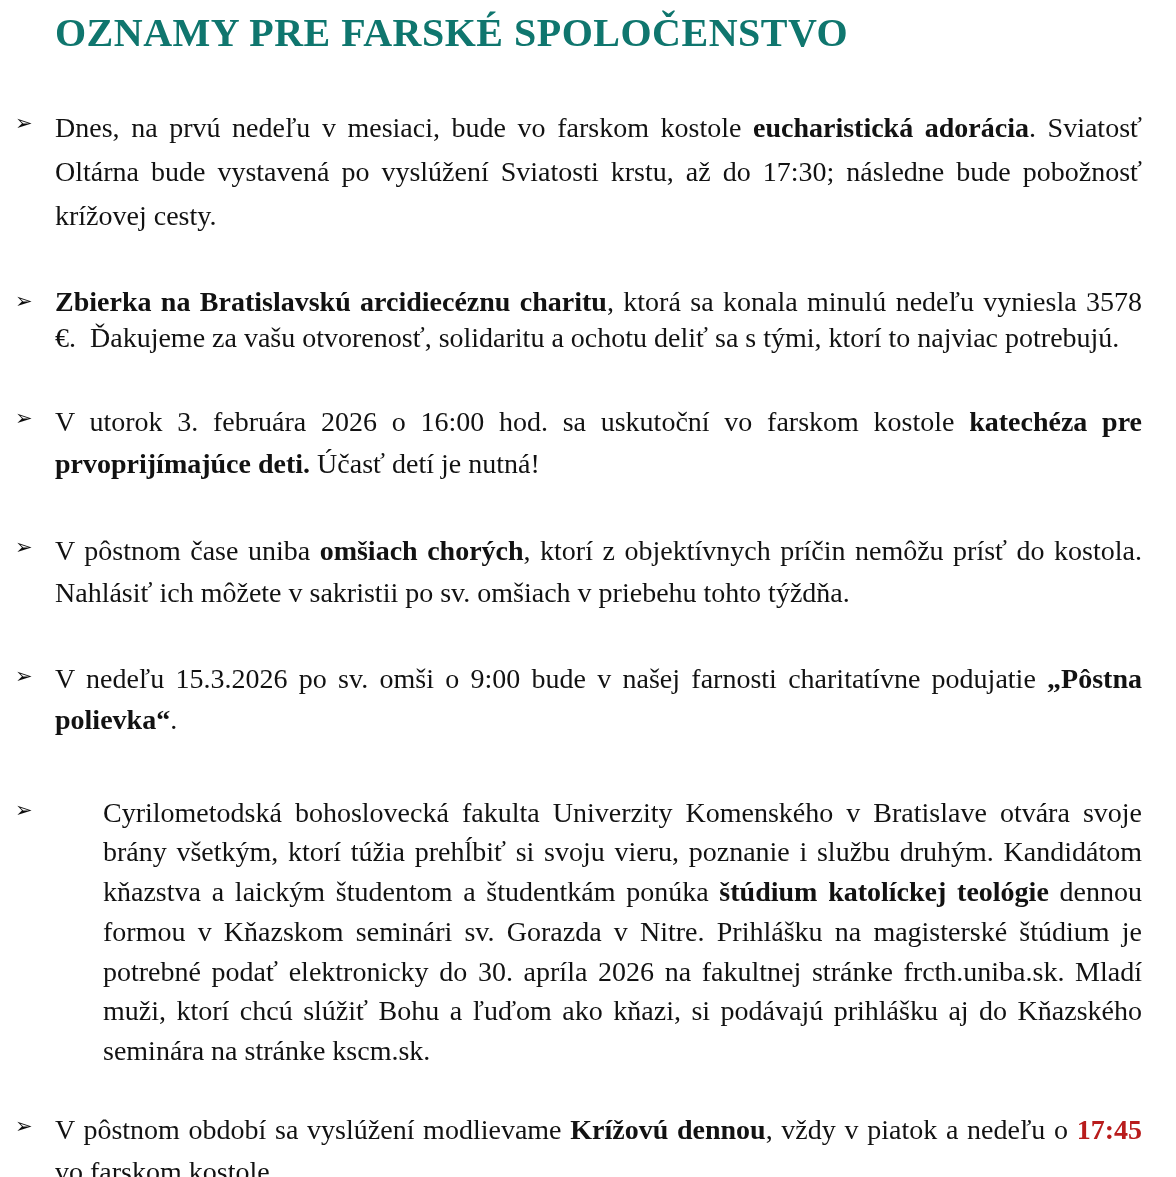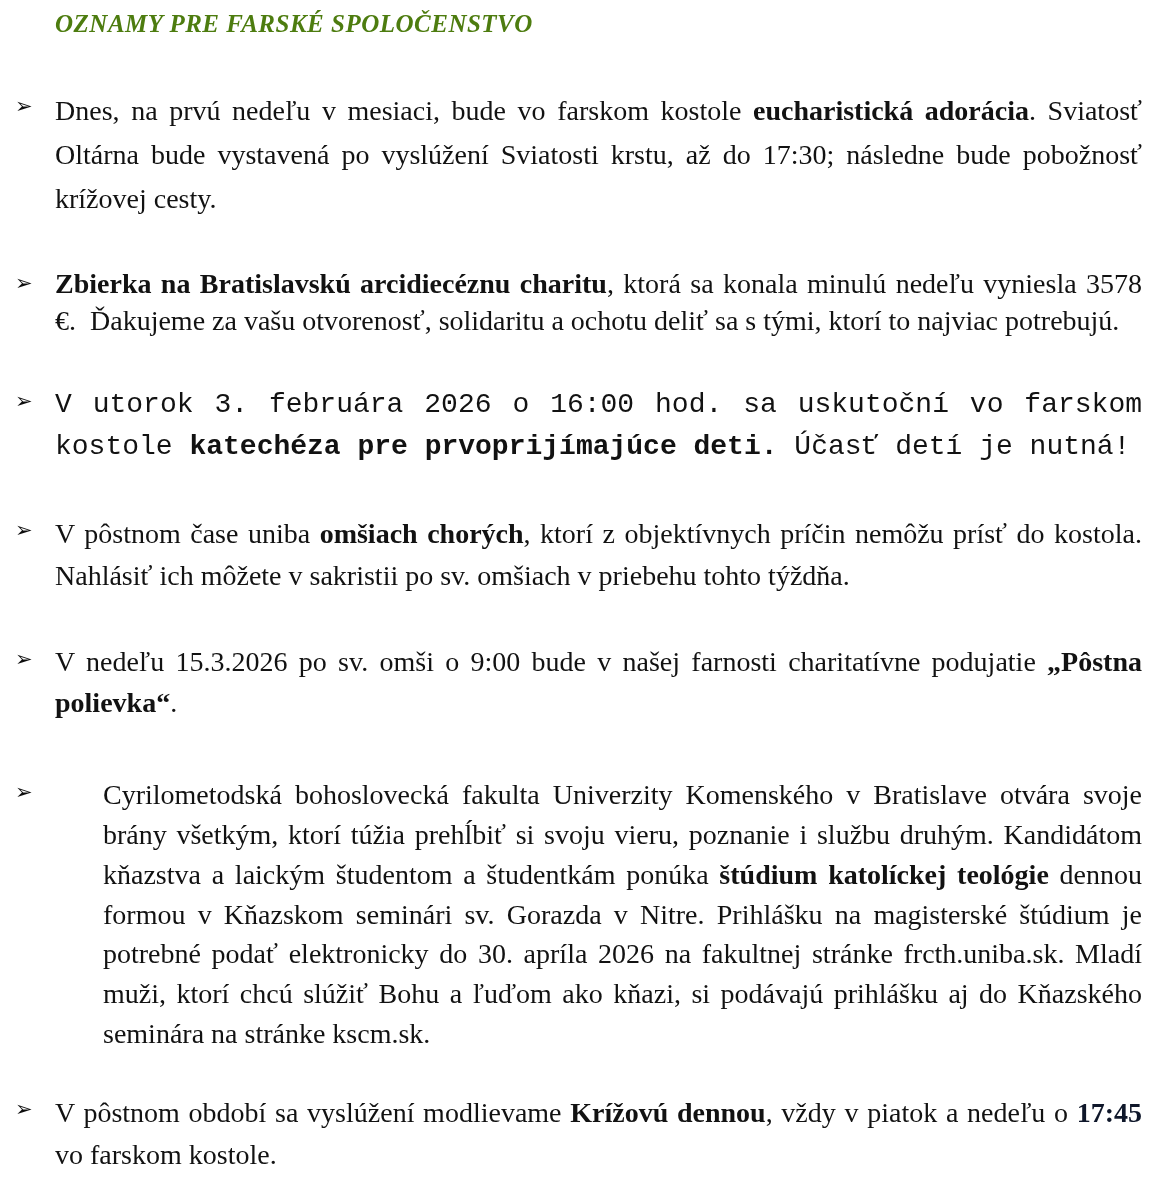--- a/index.html
+++ b/index.html
@@ -15,26 +15,25 @@
     color: #121212;
   }
   .page {
     box-sizing: border-box;
     width: 1176px;
     height: 1177px;
     padding: 10px 34px 0 15px;
   }
   .doc-title {
     margin: 0 0 0 40px;
-    font-size: 25px;
+    font-size: 40px;
     font-weight: bold;
     letter-spacing: 0.5px;
     line-height: 1.15;
-    color: #4d7c0f;
-    font-style: italic;
+    color: #0f766e;
   }
   .announcement-list {
     margin-top: 0;
   }
   .item {
     display: flex;
     align-items: flex-start;
     margin-top: 45px;
   }
   .item .marker {
@@ -50,21 +49,21 @@
     flex: 1;
     text-align: justify;
     font-size: 28px;
     line-height: 1.42;
     color: #121212;
   }
   
   .item:nth-child(1) { margin-top: 50px; }
   .item:nth-child(1) .text { line-height: 1.58; }
   .item:nth-child(2) .text { line-height: 1.3; }
-  .item:nth-child(3) .text { line-height: 1.5; font-family: Liberation Mono, monospace; }
+  .item:nth-child(3) .text { line-height: 1.5; }
   .item:nth-child(4) .text { line-height: 1.5; }
   .item:nth-child(5) .text { line-height: 1.45; }
   .item:nth-child(6) { margin-top: 52px; }
   .item:nth-child(6) .text { line-height: 1.42; margin-left: 48px; }
   .item:nth-child(7) { margin-top: 38px; }
   .item:nth-child(7) .text { line-height: 1.5; }
   .seg-bold { font-weight: bold; }
 </style>
 </head>
 <body style="color: rgb(18, 18, 18);">
@@ -92,16 +91,16 @@
       <div class="item">
         <span class="marker">➢</span>
         <div class="text"><span>V nedeľu 15.3.2026 po sv. omši o 9:00 bude v našej farnosti charitatívne podujatie </span><span class="seg-bold">„Pôstna polievka“</span><span>.</span></div>
       </div>
       <div class="item">
         <span class="marker">➢</span>
         <div class="text"><span>Cyrilometodská bohoslovecká fakulta Univerzity Komenského v Bratislave otvára svoje brány všetkým, ktorí túžia prehĺbiť si svoju vieru, poznanie i službu druhým. Kandidátom kňazstva a laickým študentom a študentkám ponúka </span><span class="seg-bold">štúdium katolíckej teológie</span><span> dennou formou v Kňazskom seminári sv. Gorazda v Nitre. Prihlášku na magisterské štúdium je potrebné podať elektronicky do 30. apríla 2026 na fakultnej stránke frcth.uniba.sk. Mladí muži, ktorí chcú slúžiť Bohu a ľuďom ako kňazi, si podávajú prihlášku aj do Kňazského seminára na stránke kscm.sk.</span></div>
       </div>
       <div class="item">
         <span class="marker">➢</span>
-        <div class="text"><span>V pôstnom období sa vyslúžení modlievame </span><span class="seg-bold">Krížovú dennou</span><span>, vždy v piatok a nedeľu o </span><span class="seg-bold" style="color: #0f172a;">17:45</span><span> vo farskom kostole.</span></div>
+        <div class="text"><span>V pôstnom období sa vyslúžení modlievame </span><span class="seg-bold">Krížovú dennou</span><span>, vždy v piatok a nedeľu o </span><span class="seg-bold" style="color: #b91c1c;">17:45</span><span> vo farskom kostole.</span></div>
       </div>
     </div>
 </div>
 
 </body></html>

